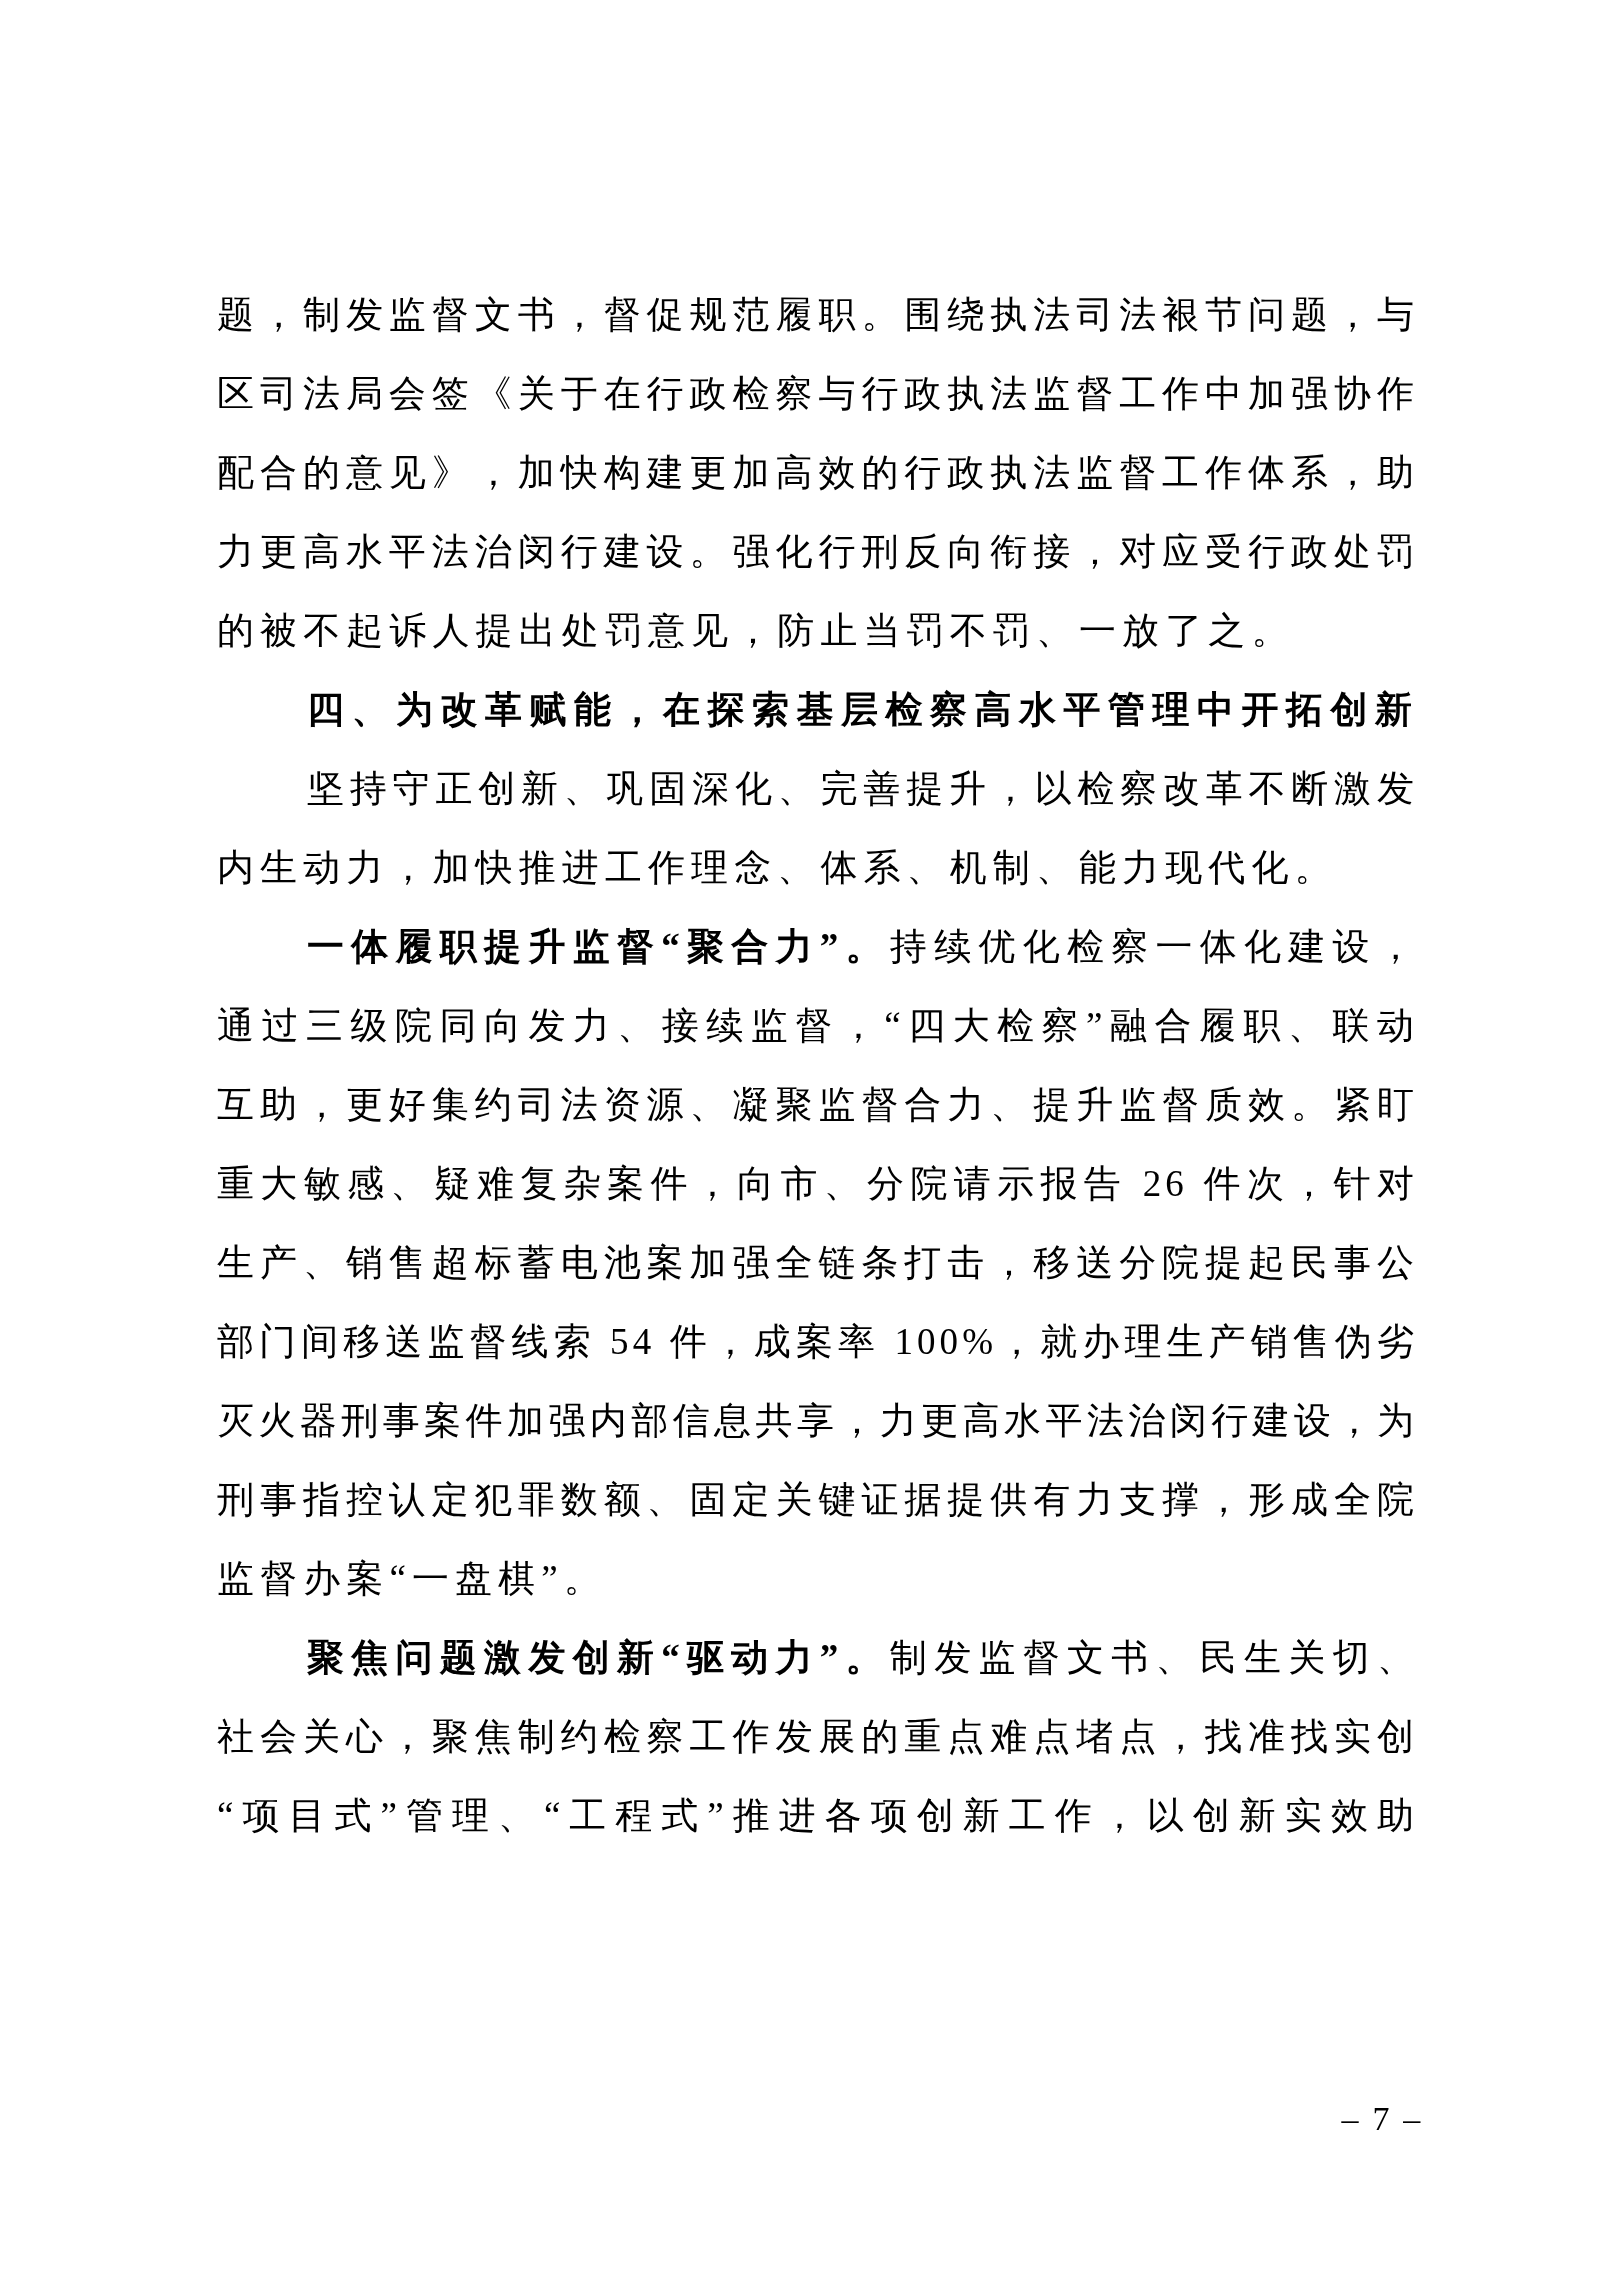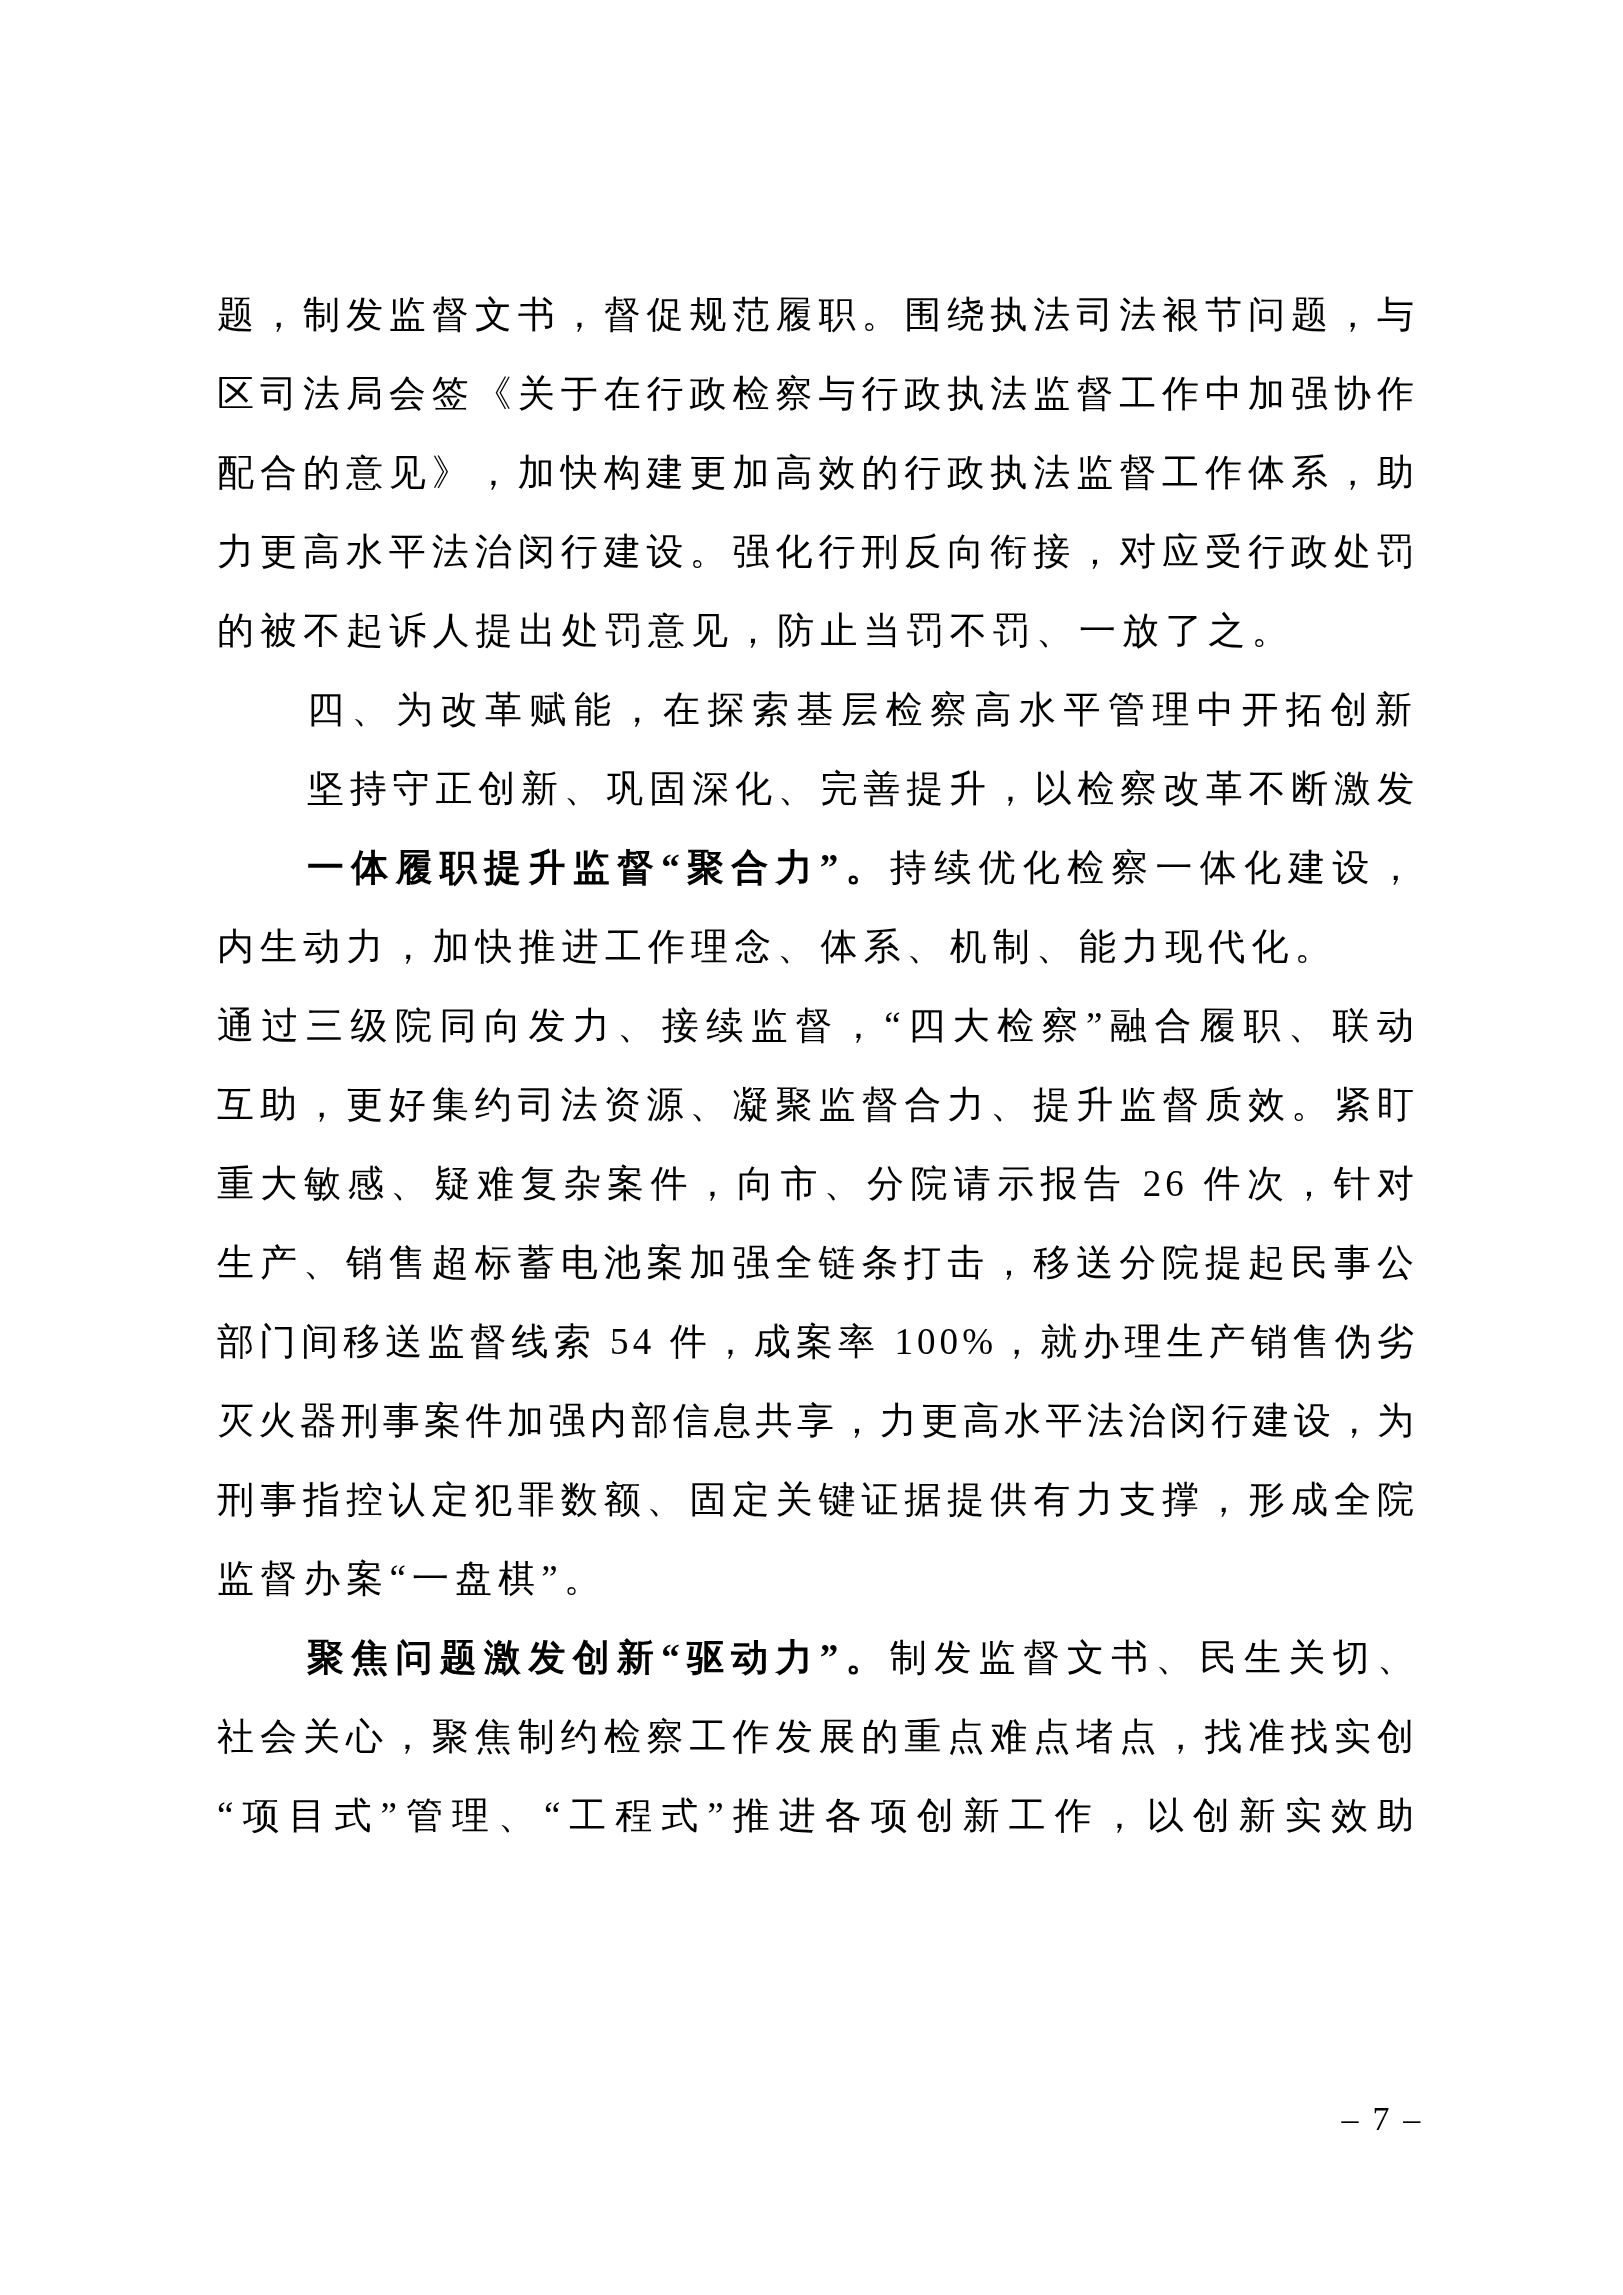--- a/index.html
+++ b/index.html
@@ -35,21 +35,21 @@
     text-align: justify;
     text-align-last: justify;
   }
   .line.short {
     letter-spacing: 6.1px;
   }
   .line.indent {
     text-indent: 90px;
   }
   .line.heading {
-    font-weight: normal;
+    font-weight: bold;
     letter-spacing: 7.5px;
     text-align: right;
   }
   .b {
     font-weight: bold;
   }
   .page-number {
     position: absolute;
     top: 2098px;
     right: 200px;
@@ -64,22 +64,22 @@
 
 <div class="page">
   <div class="text-block">
     <div class="line justify">题，制发监督文书，督促规范履职。围绕执法司法裉节问题，与</div>
     <div class="line justify">区司法局会签《关于在行政检察与行政执法监督工作中加强协作</div>
     <div class="line justify">配合的意见》，加快构建更加高效的行政执法监督工作体系，助</div>
     <div class="line justify">力更高水平法治闵行建设。强化行刑反向衔接，对应受行政处罚</div>
     <div class="line short">的被不起诉人提出处罚意见，防止当罚不罚、一放了之。</div>
     <div class="line heading indent">四、为改革赋能，在探索基层检察高水平管理中开拓创新</div>
     <div class="line indent justify">坚持守正创新、巩固深化、完善提升，以检察改革不断激发</div>
+    <div class="line short">内生动力，加快推进工作理念、体系、机制、能力现代化。</div>
     <div class="line indent justify"><span class="b">一体履职提升监督“聚合力”。</span><span>持续优化检察一体化建设，</span></div>
-    <div class="line short">内生动力，加快推进工作理念、体系、机制、能力现代化。</div>
     <div class="line justify">通过三级院同向发力、接续监督，“四大检察”融合履职、联动</div>
     <div class="line justify">互助，更好集约司法资源、凝聚监督合力、提升监督质效。紧盯</div>
     <div class="line justify">重大敏感、疑难复杂案件，向市、分院请示报告 26 件次，针对</div>
     <div class="line justify">生产、销售超标蓄电池案加强全链条打击，移送分院提起民事公</div>
     <div class="line justify">部门间移送监督线索 54 件，成案率 100%，就办理生产销售伪劣</div>
     <div class="line justify">灭火器刑事案件加强内部信息共享，力更高水平法治闵行建设，为</div>
     <div class="line justify">刑事指控认定犯罪数额、固定关键证据提供有力支撑，形成全院</div>
     <div class="line short">监督办案“一盘棋”。</div>
     <div class="line indent justify"><span class="b">聚焦问题激发创新“驱动力”。</span><span>制发监督文书、民生关切、</span></div>
     <div class="line justify">社会关心，聚焦制约检察工作发展的重点难点堵点，找准找实创</div>

